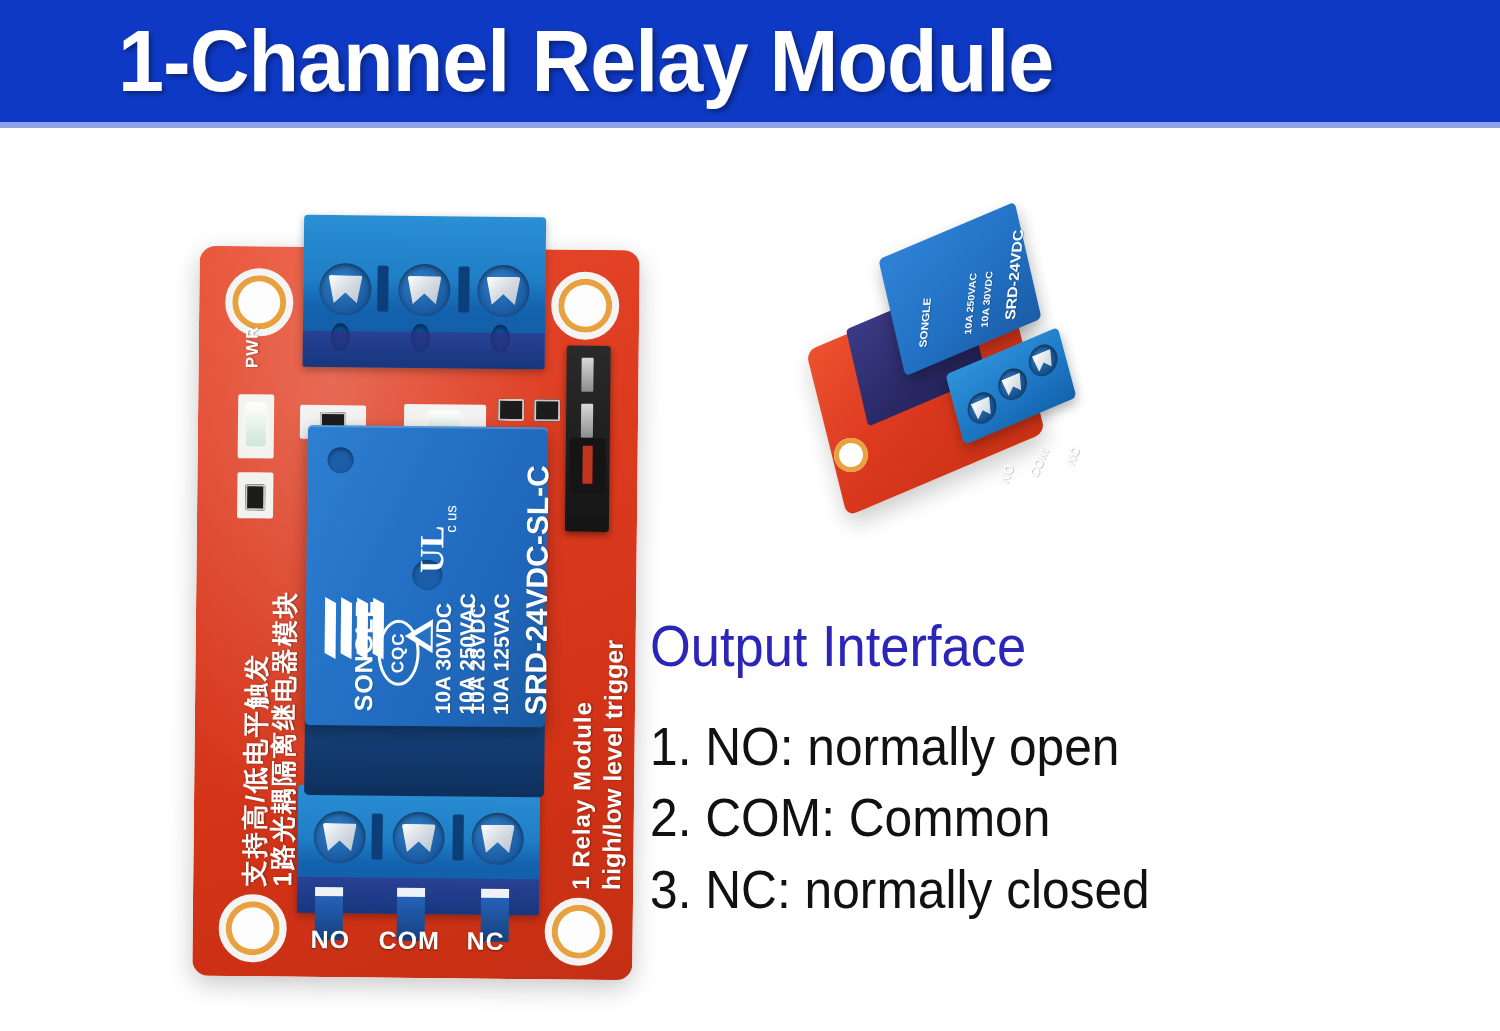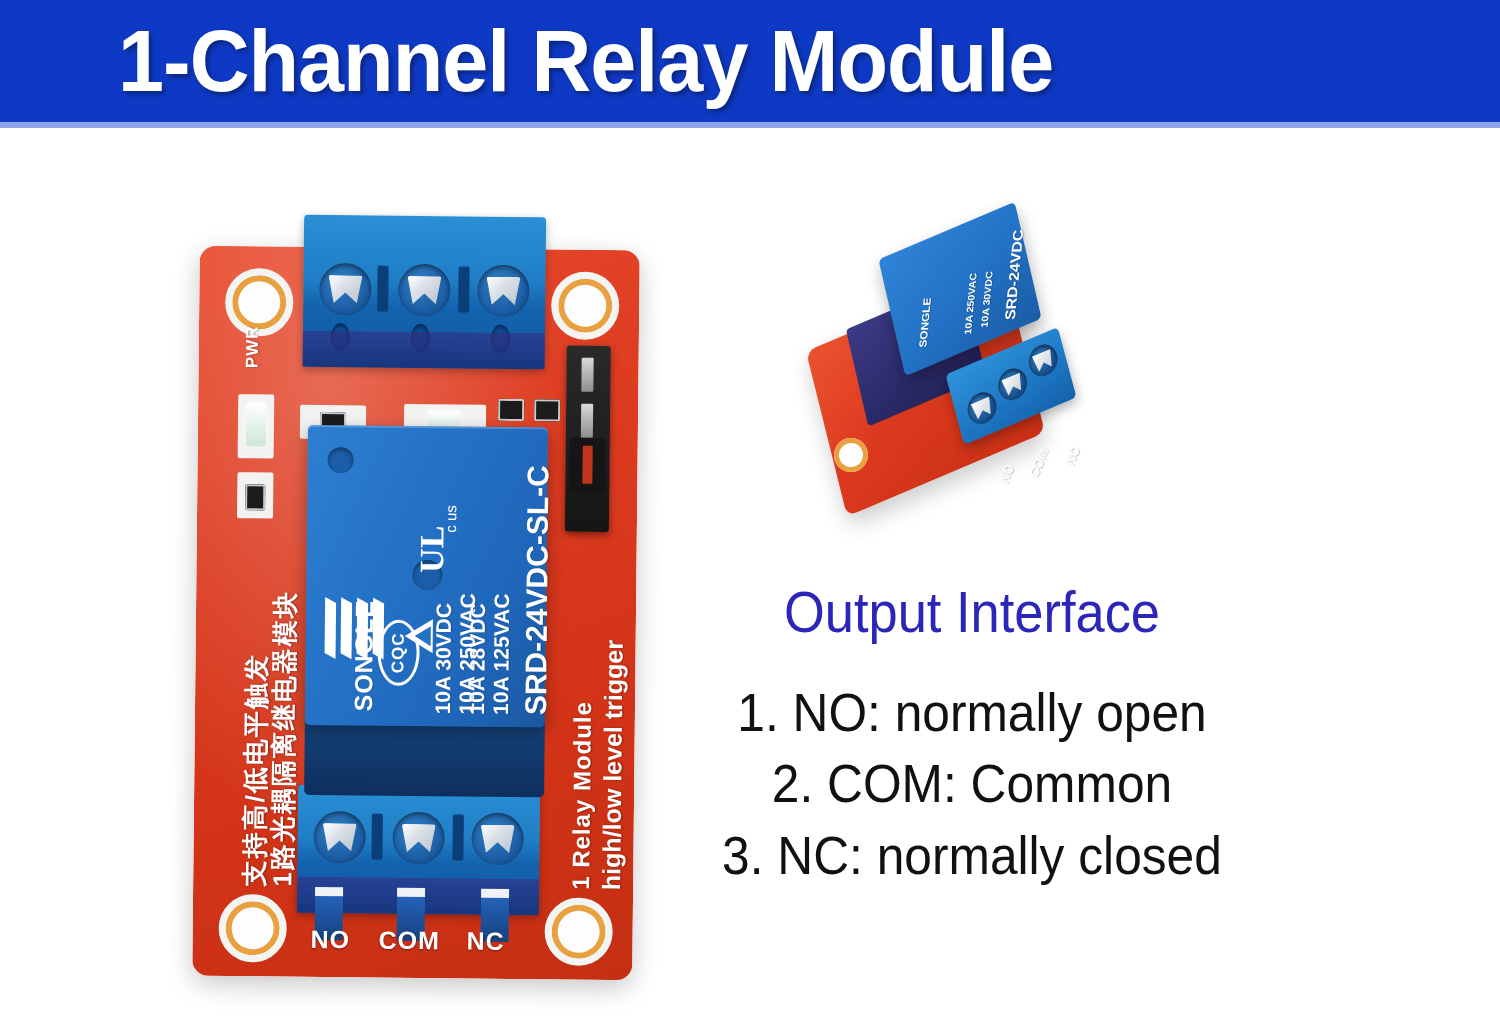--- a/index.html
+++ b/index.html
@@ -33,23 +33,22 @@
     transform: scaleX(0.94);
     transform-origin: left center;
     text-shadow: 3px 3px 5px rgba(0,0,0,0.35);
     white-space: nowrap;
     line-height: 1;
   }
 
   
   #annotations {
     position: absolute;
-    left: 650px; top: 584px;
+    left: 650px; top: 618px;
     width: 700px;
-    text-align: center;
   }
   #output-heading {
     color: #2B25B8;
     font-size: 57px;
     line-height: 1.0;
     transform: scaleX(0.92);
     transform-origin: left center;
     white-space: nowrap;
     margin-bottom: 36px;
   }

